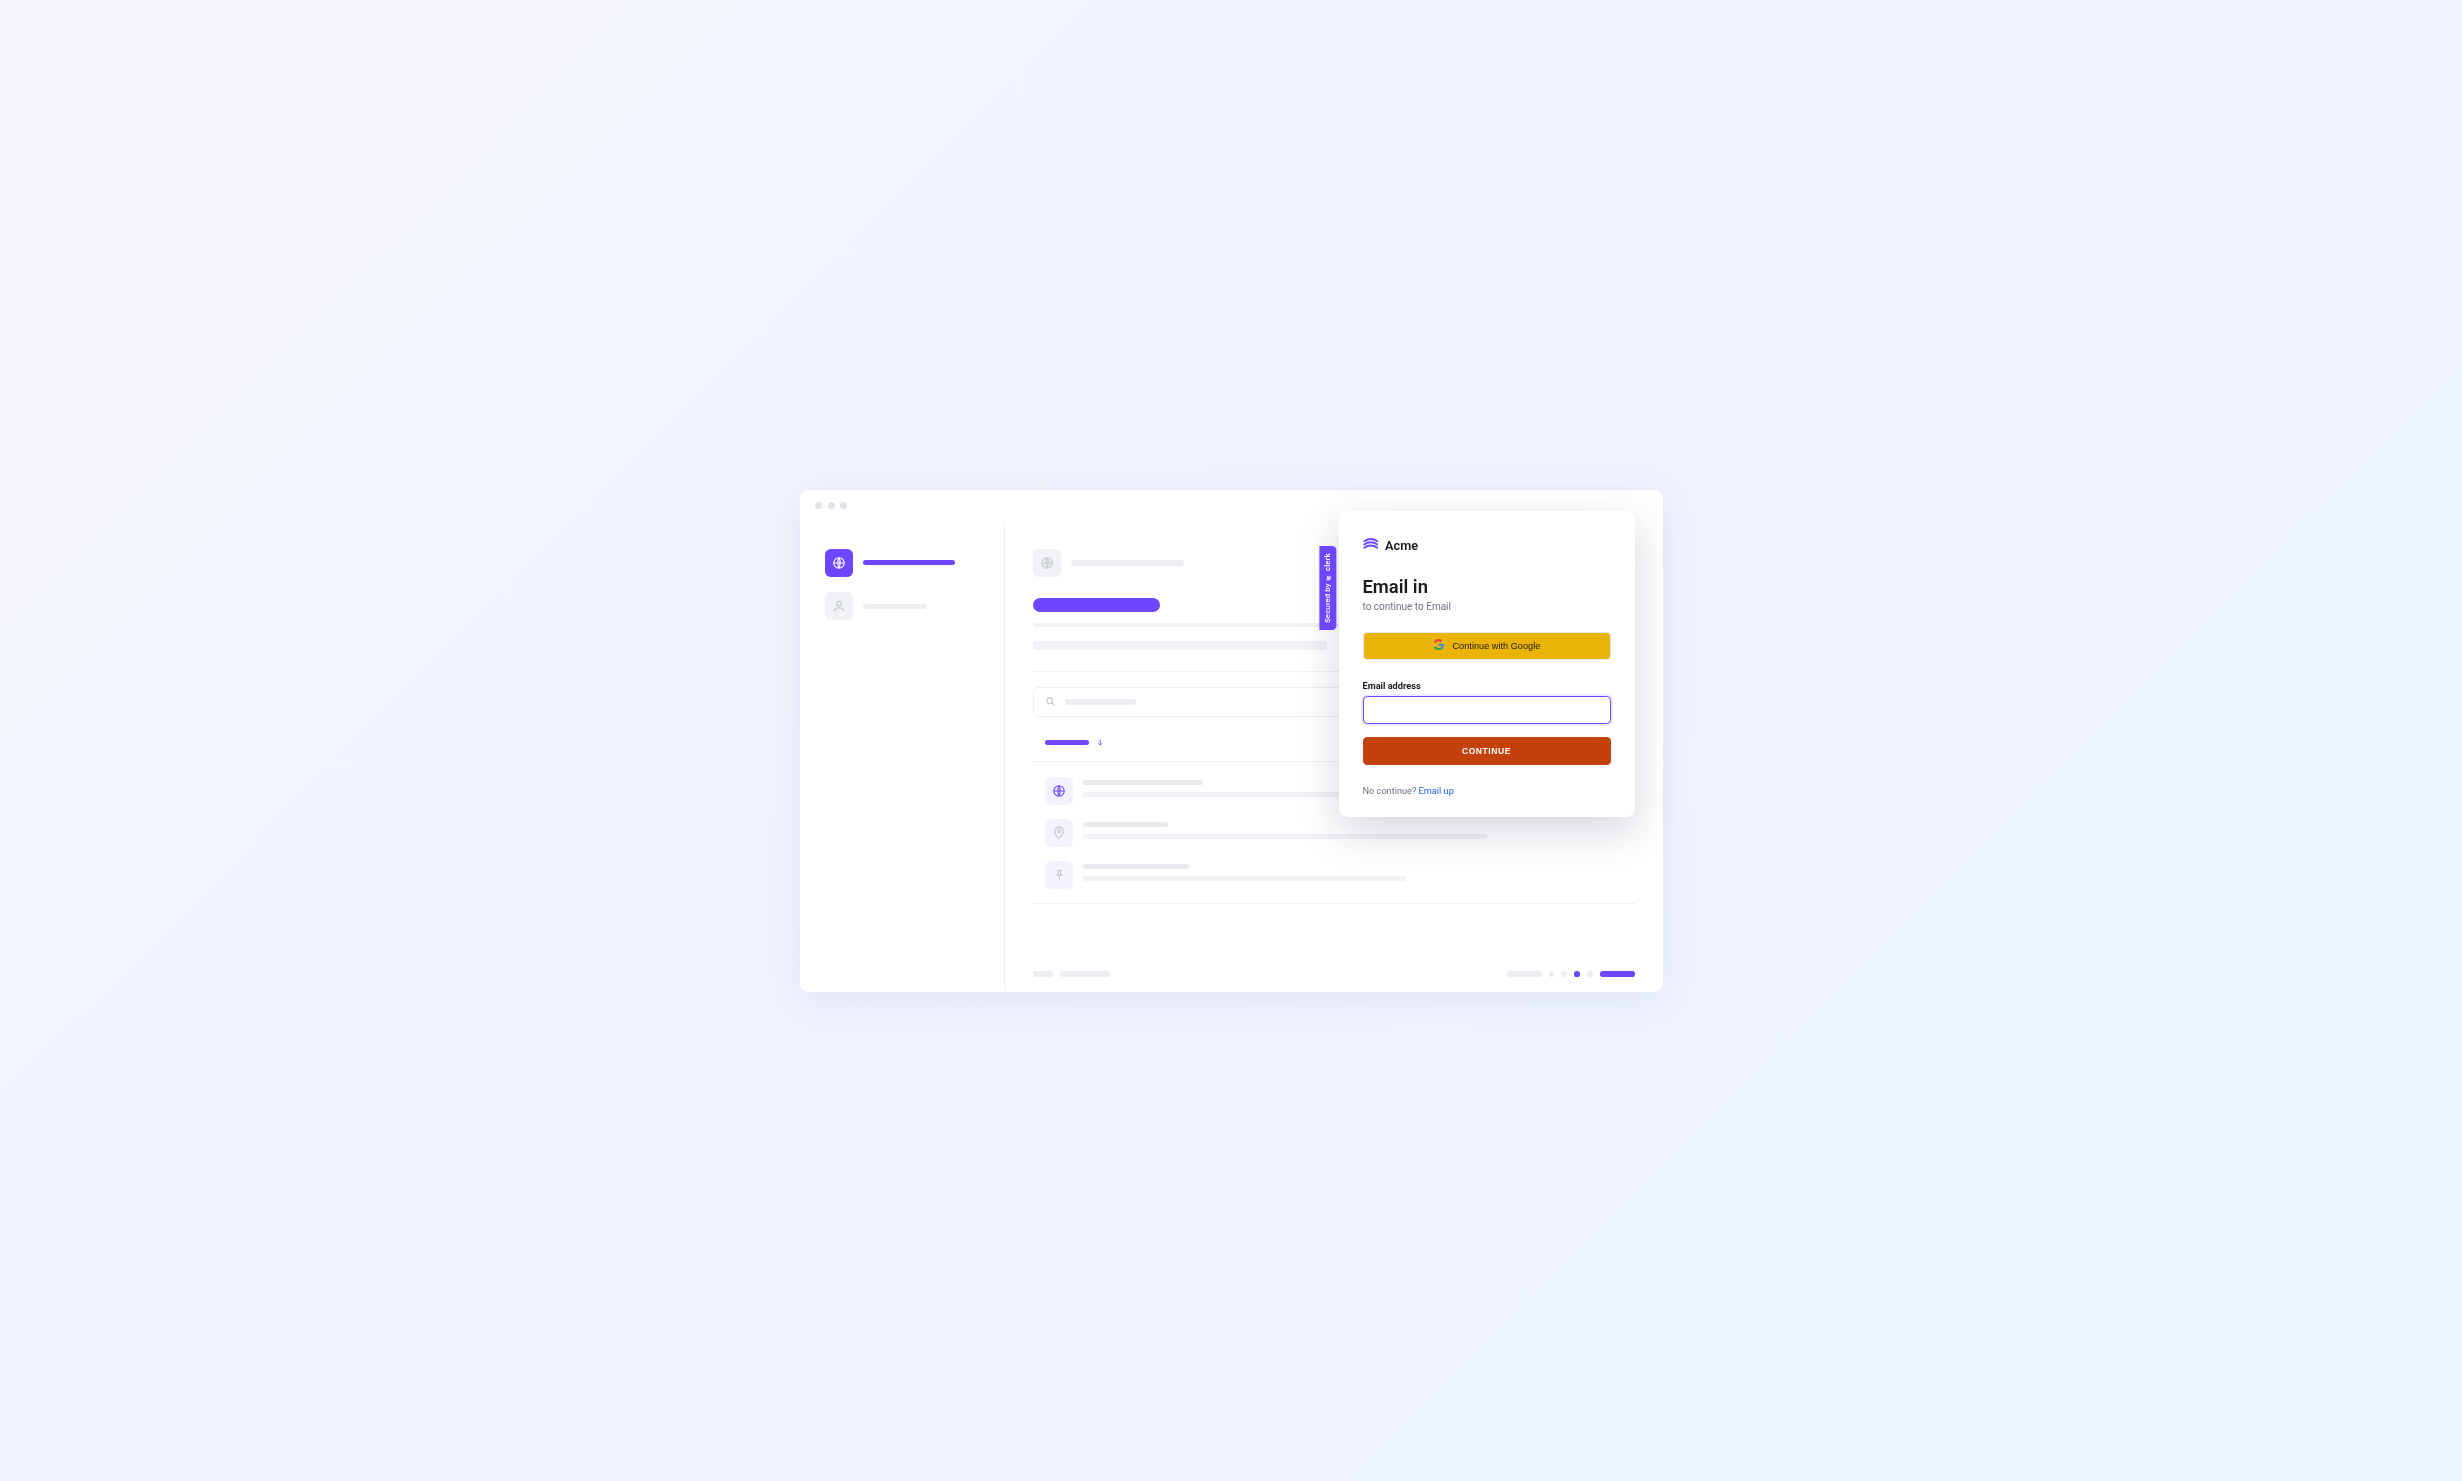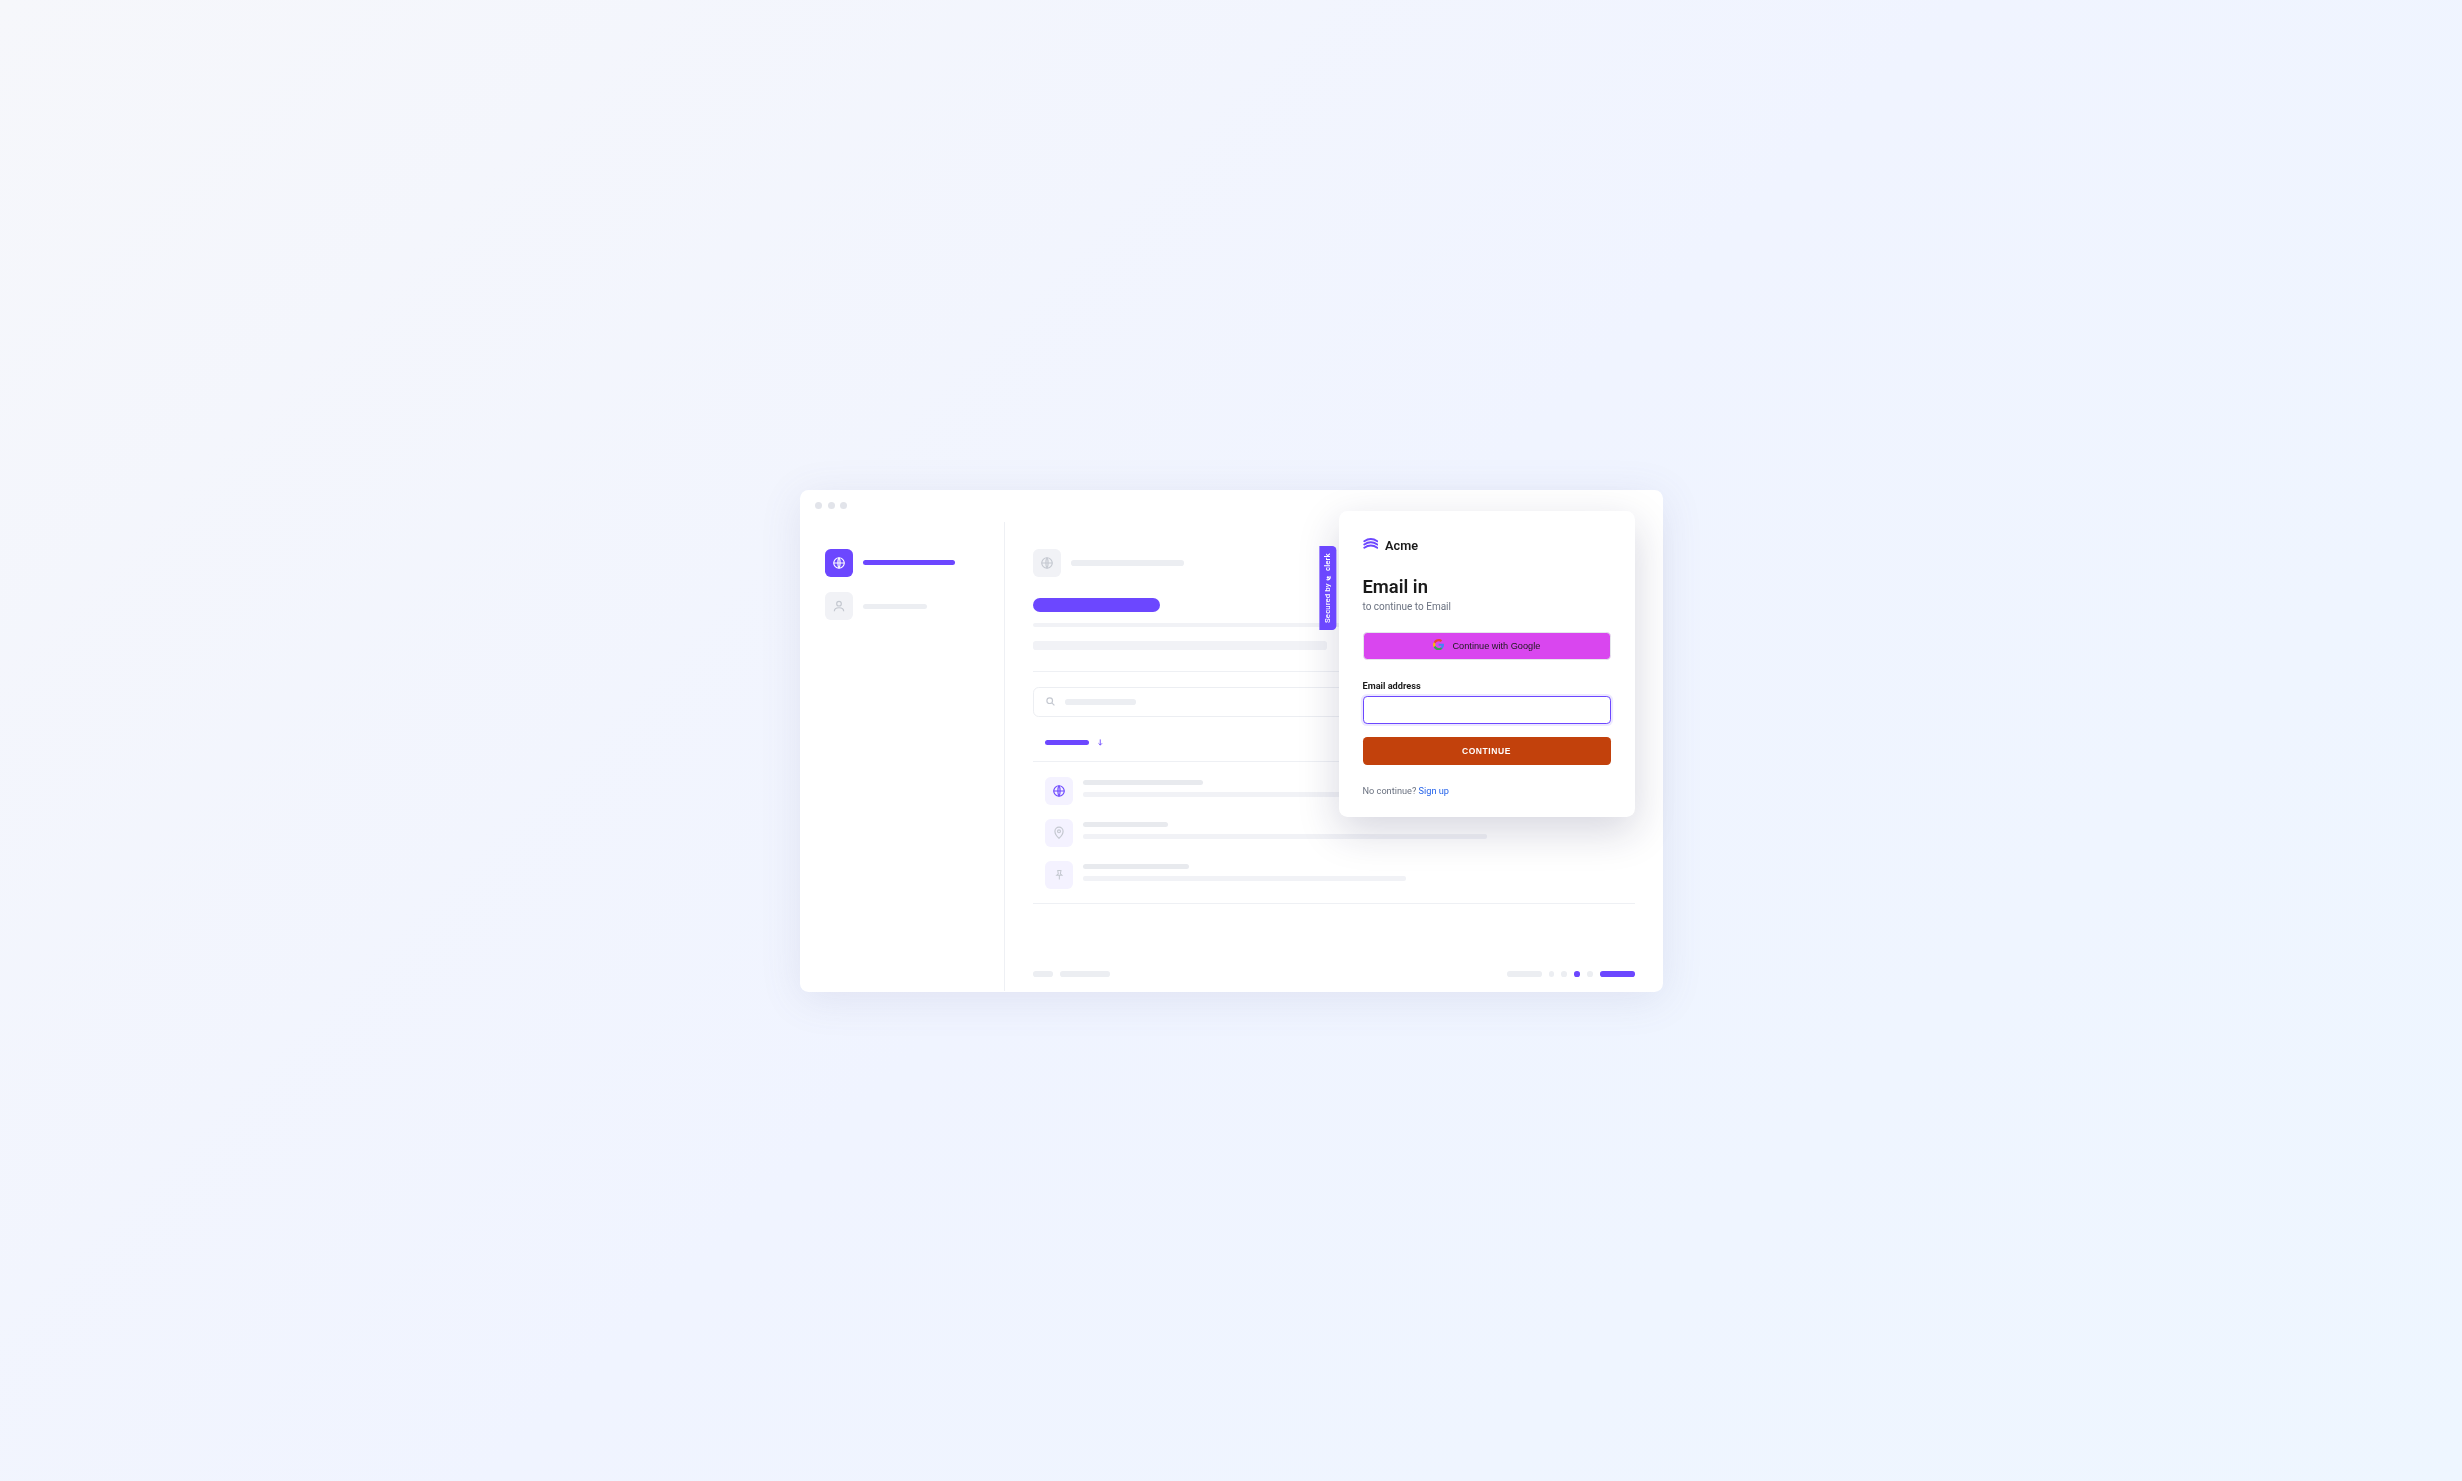--- a/index.html
+++ b/index.html
@@ -175,21 +175,21 @@
   gap: 2.8px;
   letter-spacing: 0.1px;
 }
 .brand-row { display: flex; align-items: center; gap: 7px; margin-bottom: 21px; }
 .brand-name { font-weight: 600; font-size: 12.7px; color: #1a1a1a; }
 .signin-title { font-size: 18.4px; font-weight: 600; color: #1a1a1a; margin-bottom: 4.2px; }
 .signin-sub { font-size: 10px; color: #6b7280; margin-bottom: 20px; }
 .google-btn {
   width: 100%;
   border: 0.7px solid #e5e7eb;
-  background: #d946ef;
+  background: #eab308;
   border-radius: 4.2px;
   height: 28px;
   display: flex;
   align-items: center;
   justify-content: center;
   gap: 8.5px;
   font-size: 9.2px;
   font-weight: 500;
   color: #1a1a1a;
   cursor: pointer;
@@ -390,17 +390,17 @@
       </span>
       <span>Continue with Google</span>
     </button>
 
     <label class="field-label">Email address</label>
     <input class="email-input" type="email" autofocus="" style="">
 
     <button class="continue-btn">CONTINUE</button>
 
     <div class="signup-row">
-      <span>No continue? </span><a class="signup-link">Sign up</a>
+      <span>No continue? </span><a class="signup-link">Email up</a>
     </div>
   </div>
 </div>
 
 
 </body></html>

